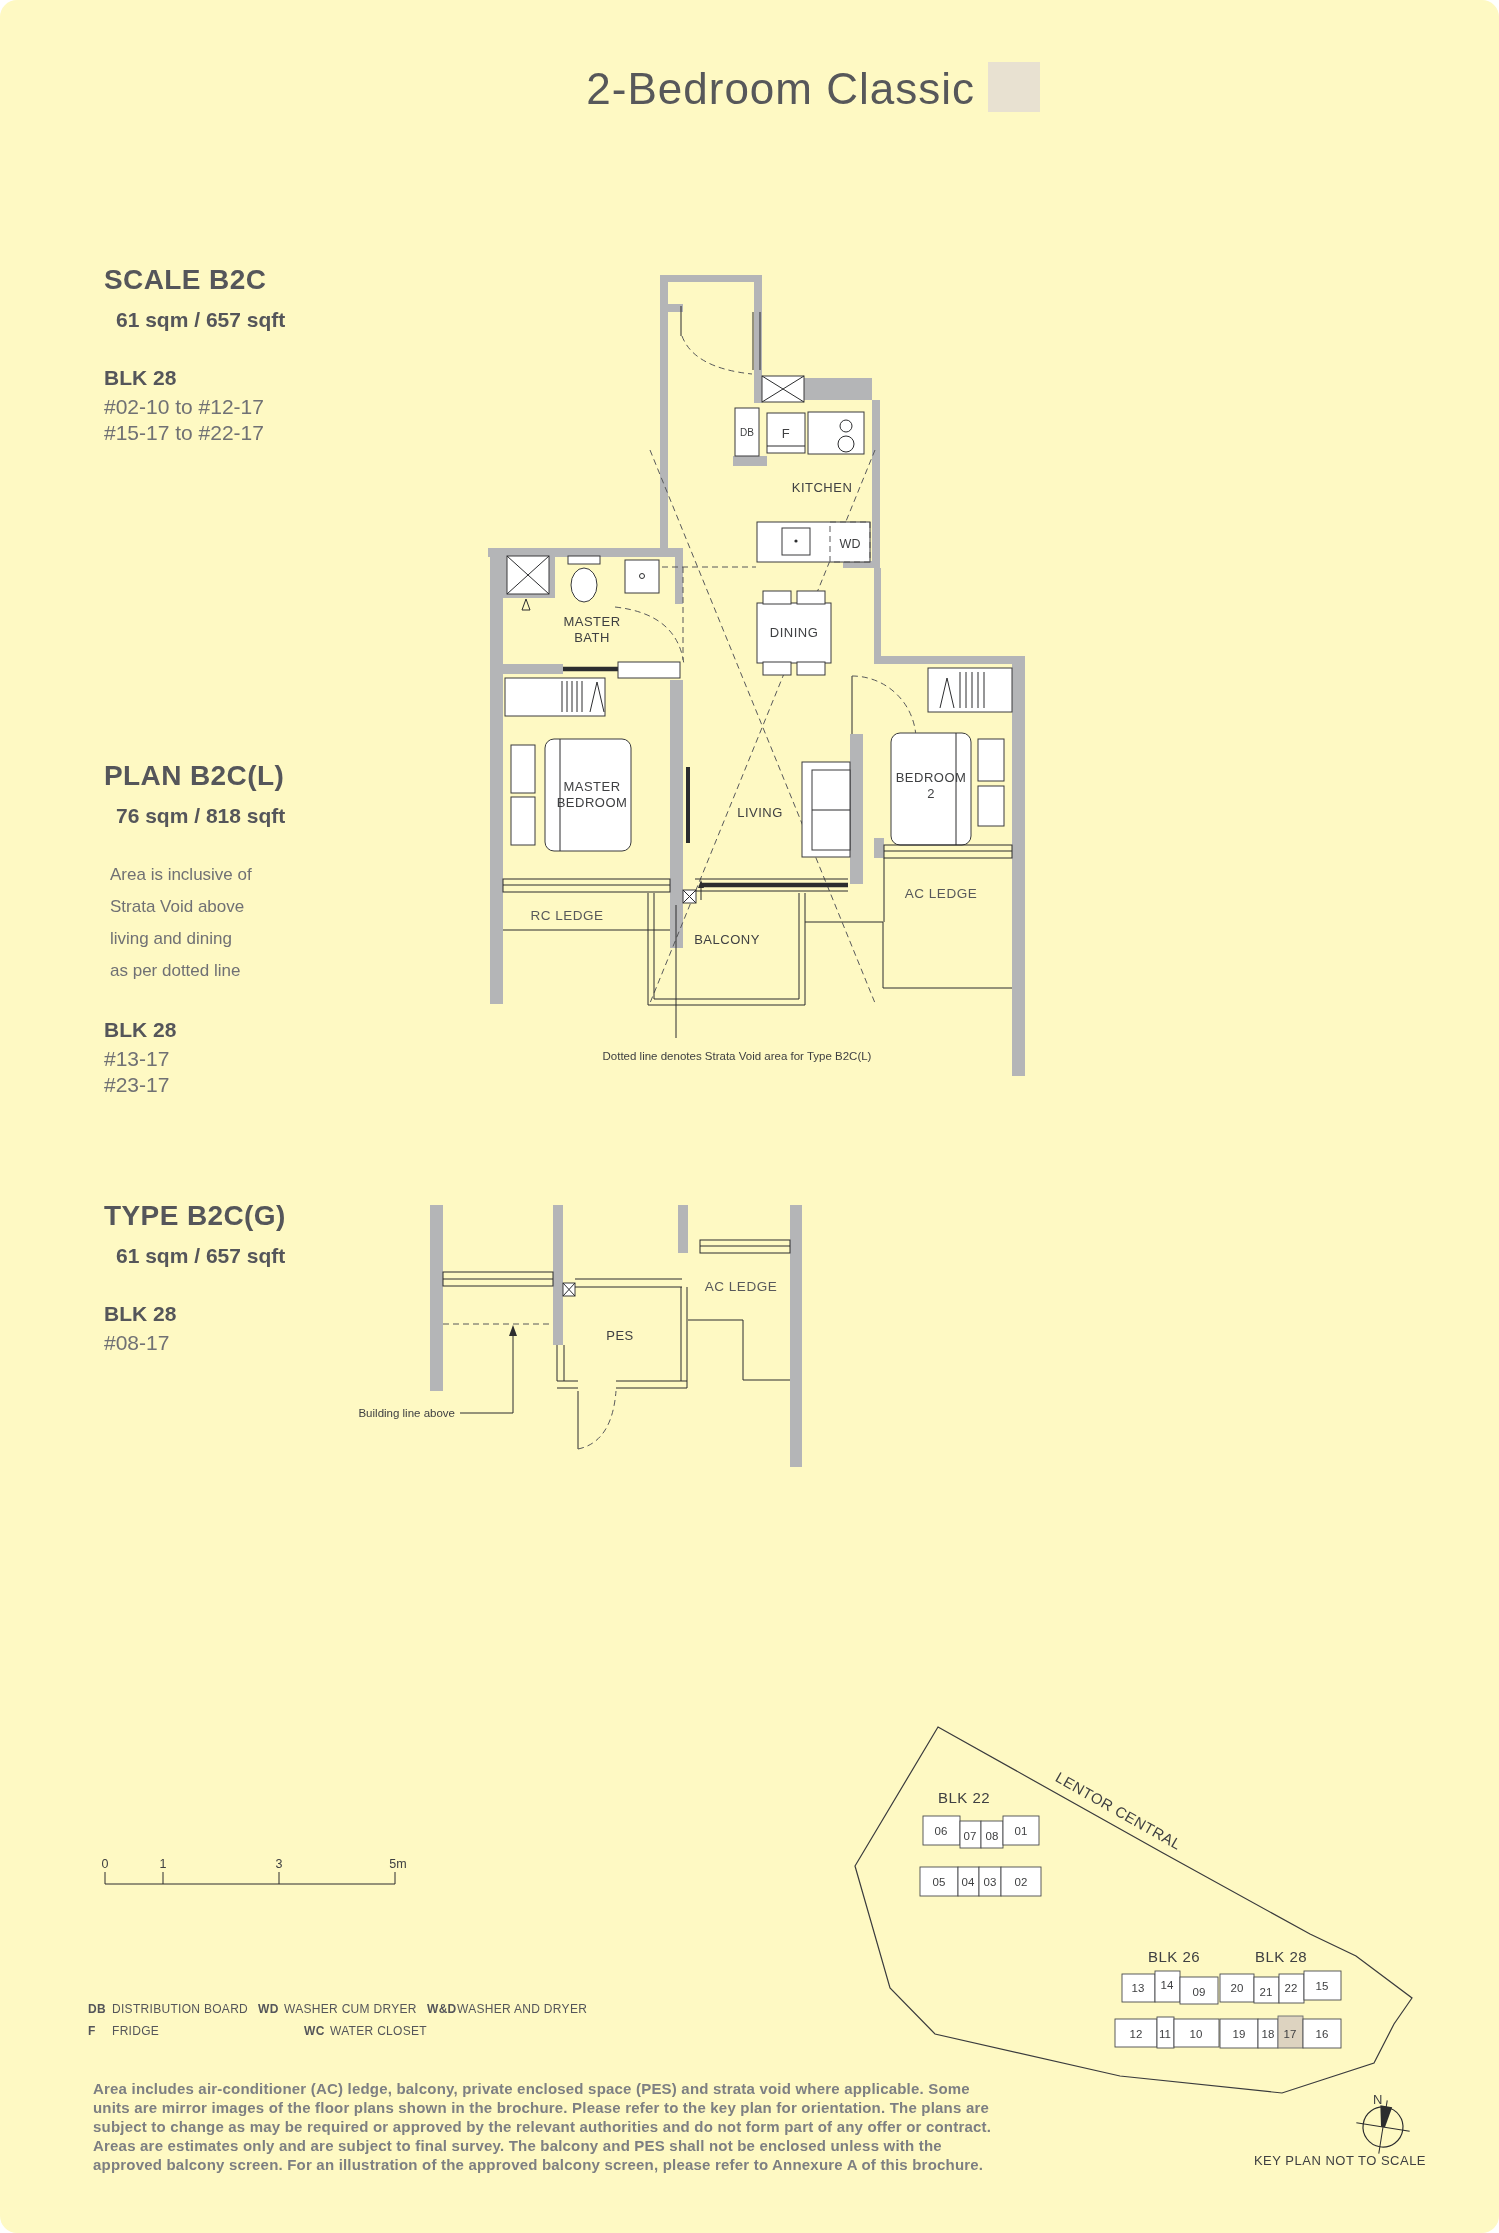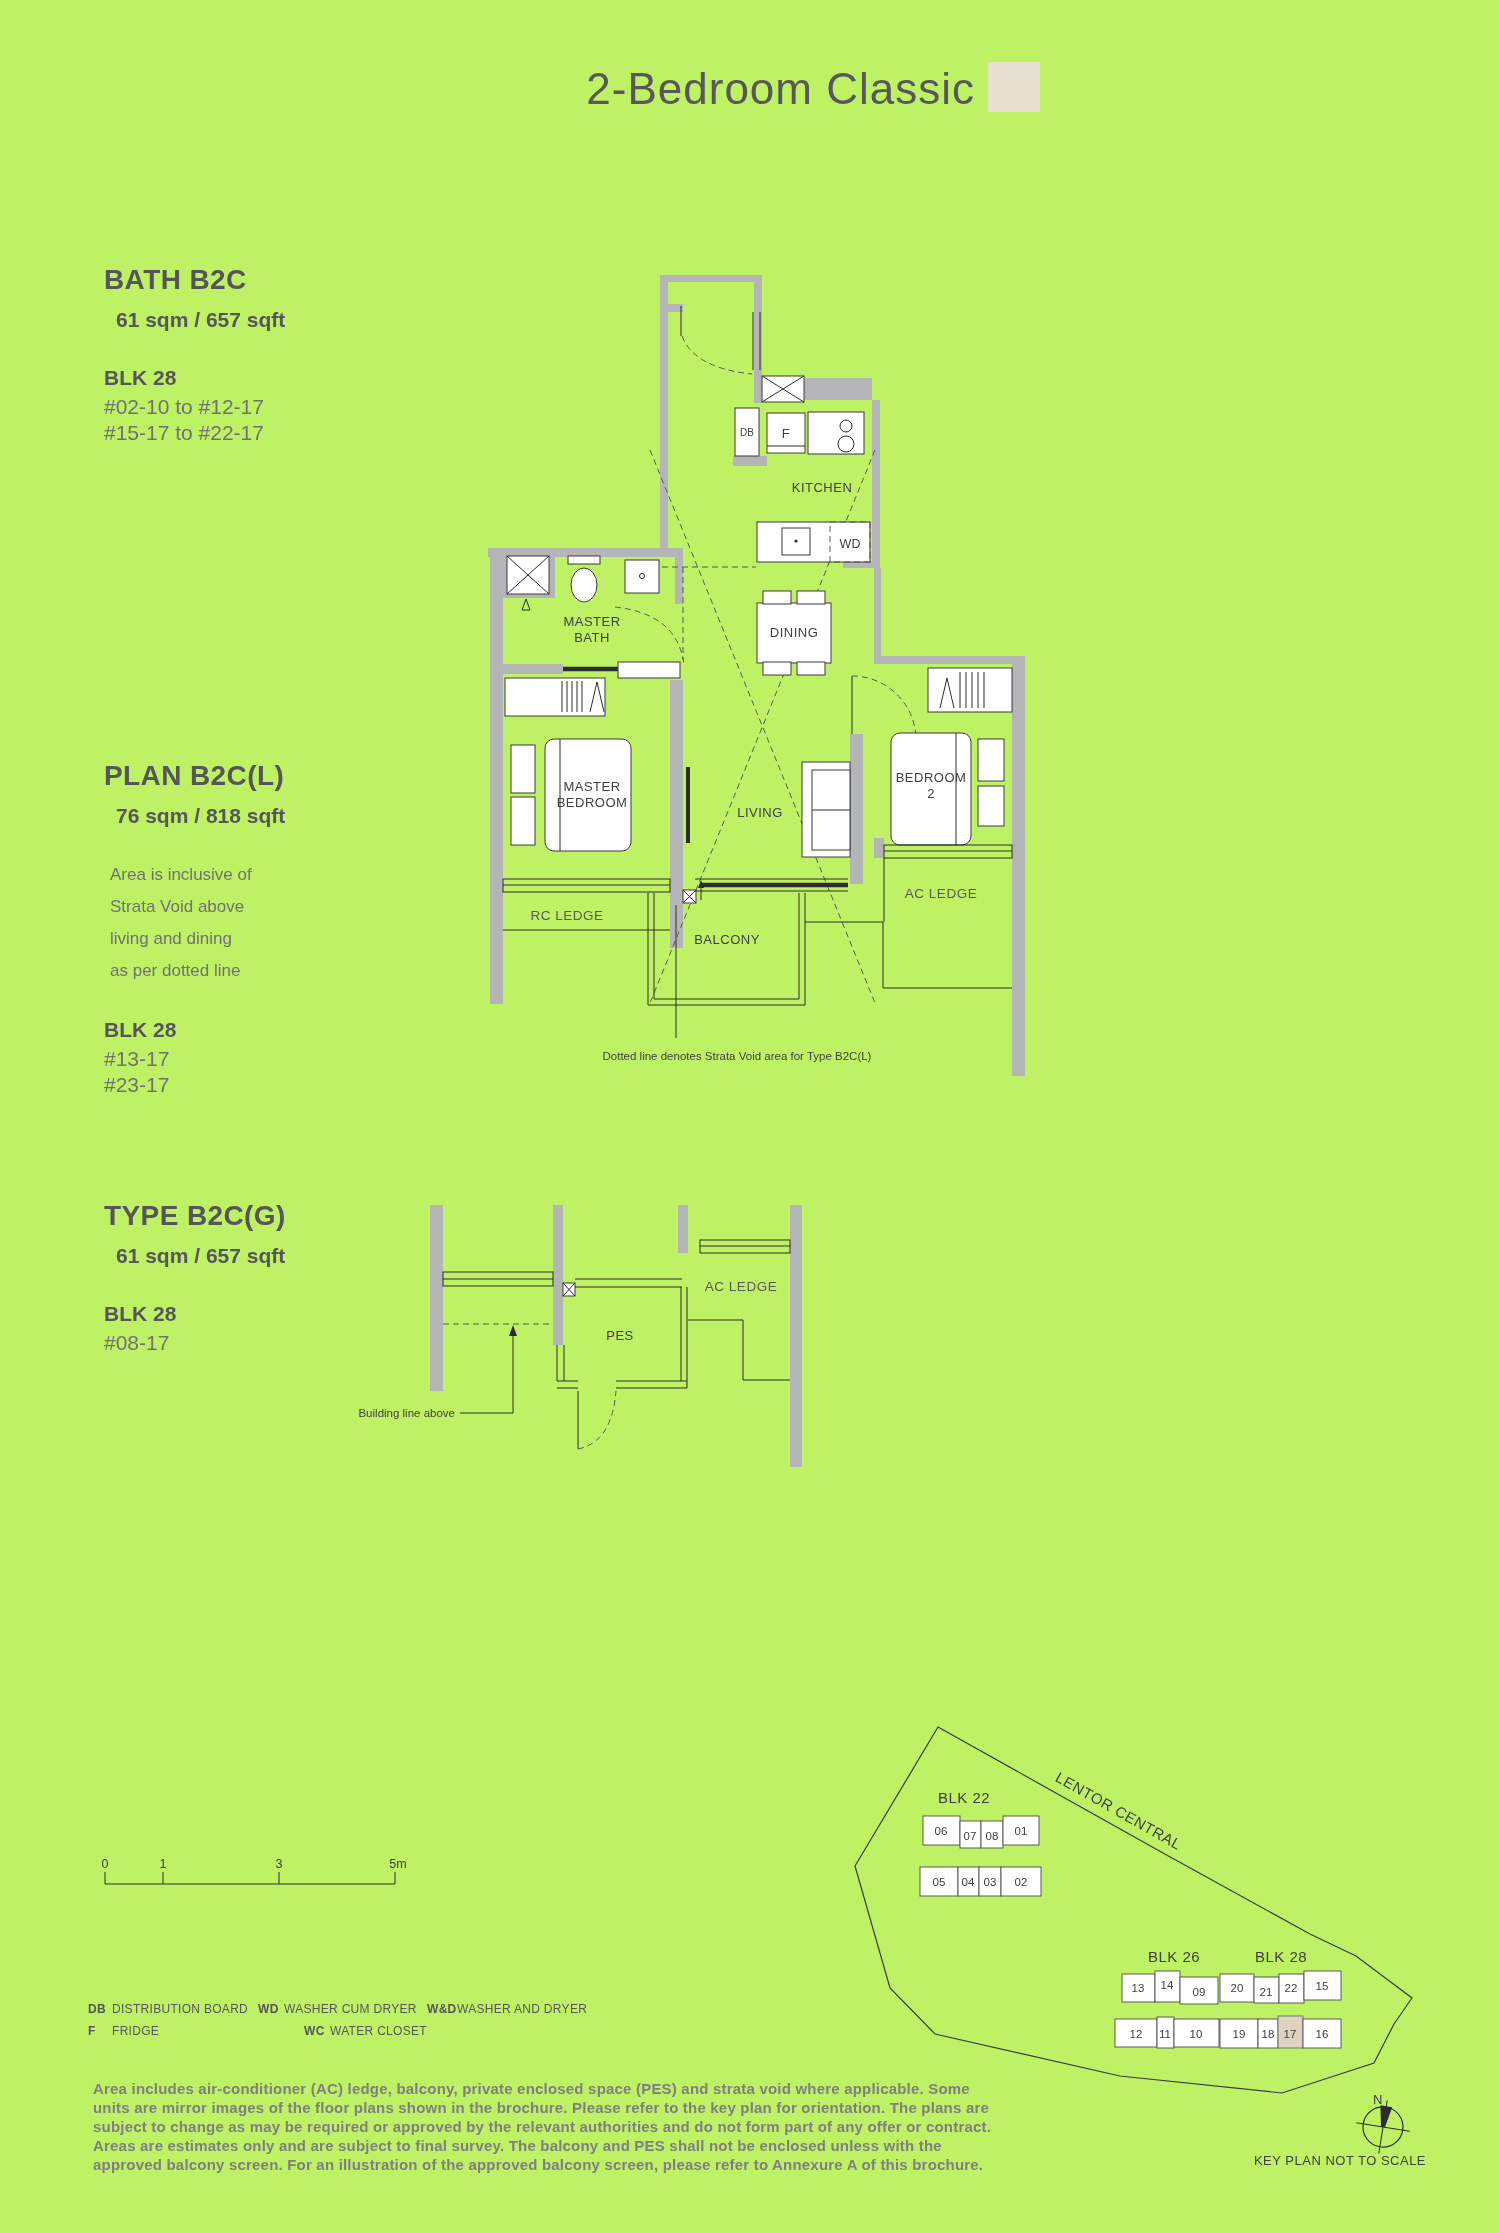--- a/index.html
+++ b/index.html
@@ -1,17 +1,17 @@
 <!DOCTYPE html>
 <html><head>
 <meta charset="utf-8">
 <style>
   html,body{margin:0;padding:0;background:#fff;}
-  #page{position:relative;width:1499px;height:2233px;background:#bef264;overflow:hidden;
-        font-family:"Liberation Sans",sans-serif;color:#56575a;}
+  #page{position:relative;width:1499px;height:2233px;background:#fef9c3;overflow:hidden;
+        font-family:"Liberation Sans",sans-serif;color:#56575a;border-radius:17px;}
   .abs{position:absolute;}
   
   .page-title{font-size:44px;font-weight:400;letter-spacing:1px;color:#57585a;white-space:nowrap;}
   .swatch{width:52px;height:50px;background:#e8e1d1;}
   
   .type-name{font-size:28px;font-weight:700;letter-spacing:.4px;color:#55565a;margin:0 0 4px 0;}
   .type-area{font-size:21px;font-weight:700;color:#55565a;margin:12px;}
   .type-blk{font-size:21px;font-weight:700;color:#55565a;margin:0 0 4px 0;}
   .type-unit{font-size:21px;font-weight:400;color:#707174;line-height:26px;margin:0;}
   .type-note{font-size:17px;font-weight:400;color:#707174;line-height:26px;margin:6px;}
@@ -39,21 +39,21 @@
 </style>
 </head>
 <body>
 
 <div id="page">
 
   <div class="abs page-title" style="top:64px;right:524px;">2-Bedroom Classic</div>
   <div class="abs swatch" style="left:988px;top:62px;"></div>
 
   <div class="abs" style="left:104px;top:264px;">
-    <h2 class="type-name">BATH B2C</h2>
+    <h2 class="type-name">SCALE B2C</h2>
     <p class="type-area">61 sqm / 657 sqft</p>
     <p class="type-blk mt34">BLK 28</p>
     <p class="type-unit">#02-10 to #12-17</p>
     <p class="type-unit">#15-17 to #22-17</p>
   </div>
 
   <div class="abs" style="left:104px;top:760px;">
     <h2 class="type-name">PLAN B2C(L)</h2>
     <p class="type-area">76 sqm / 818 sqft</p>
     <div class="mt34">

